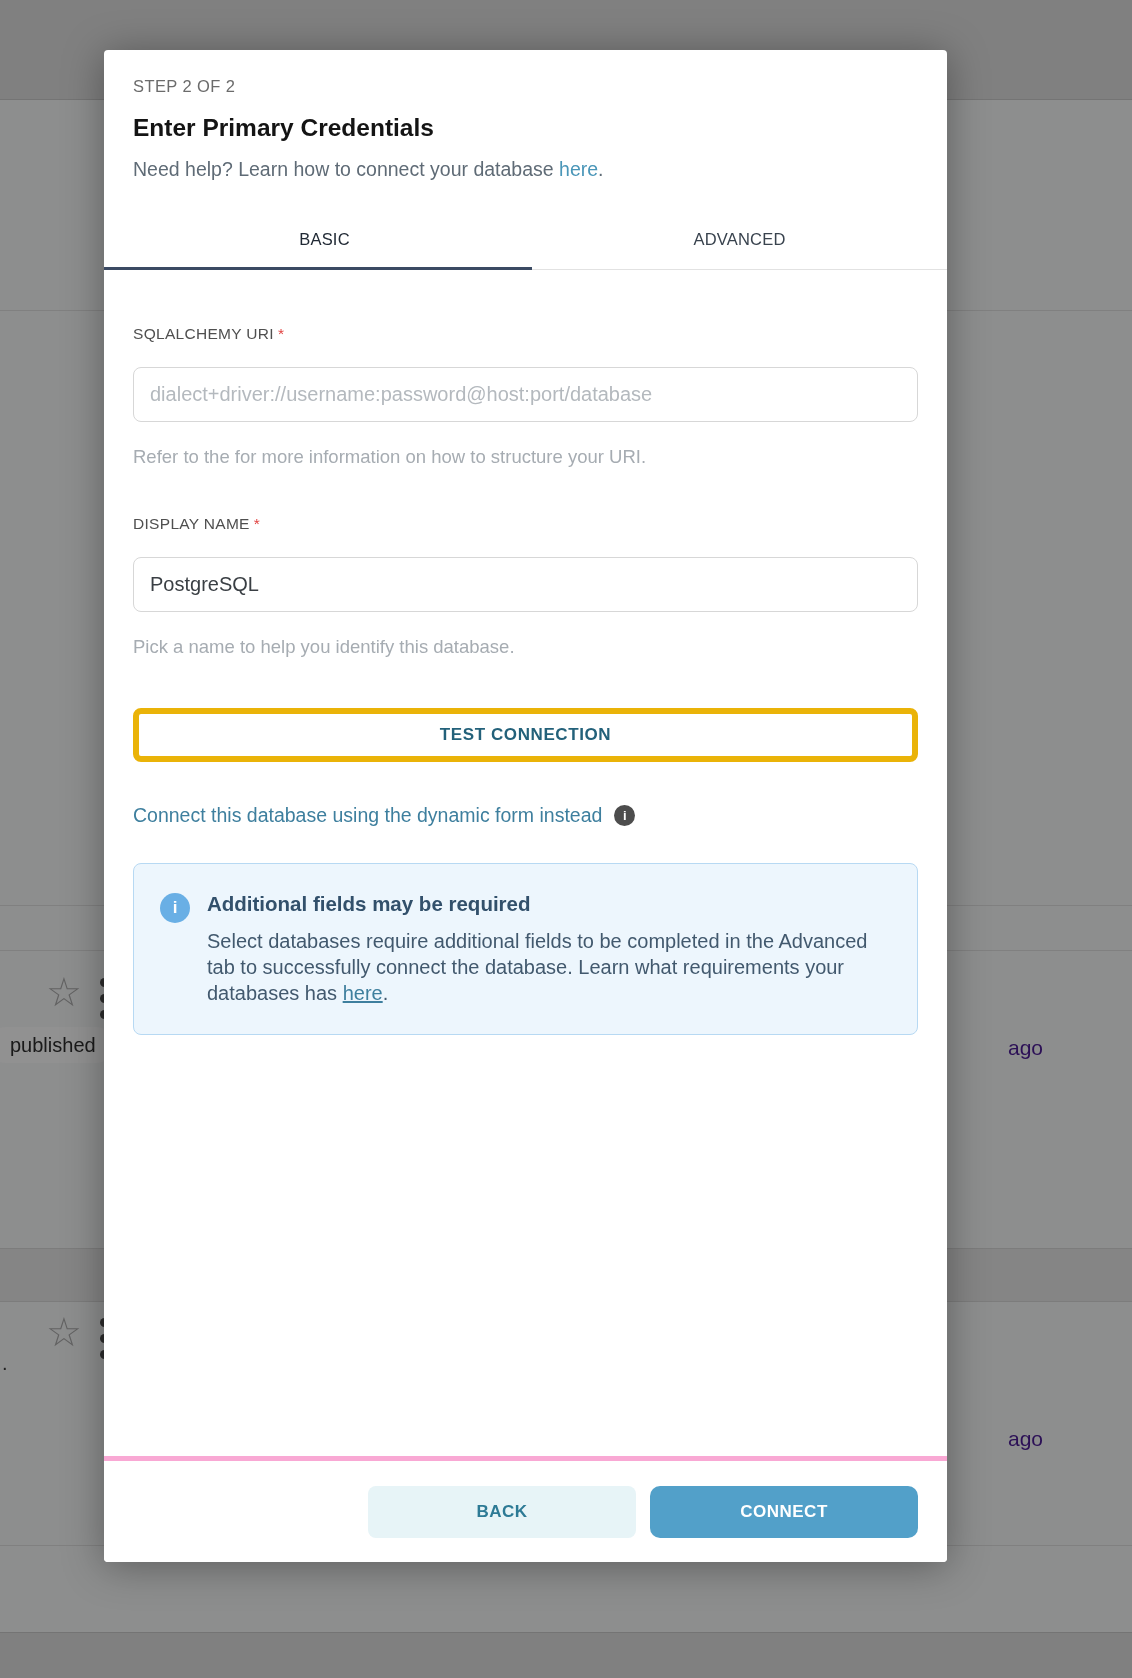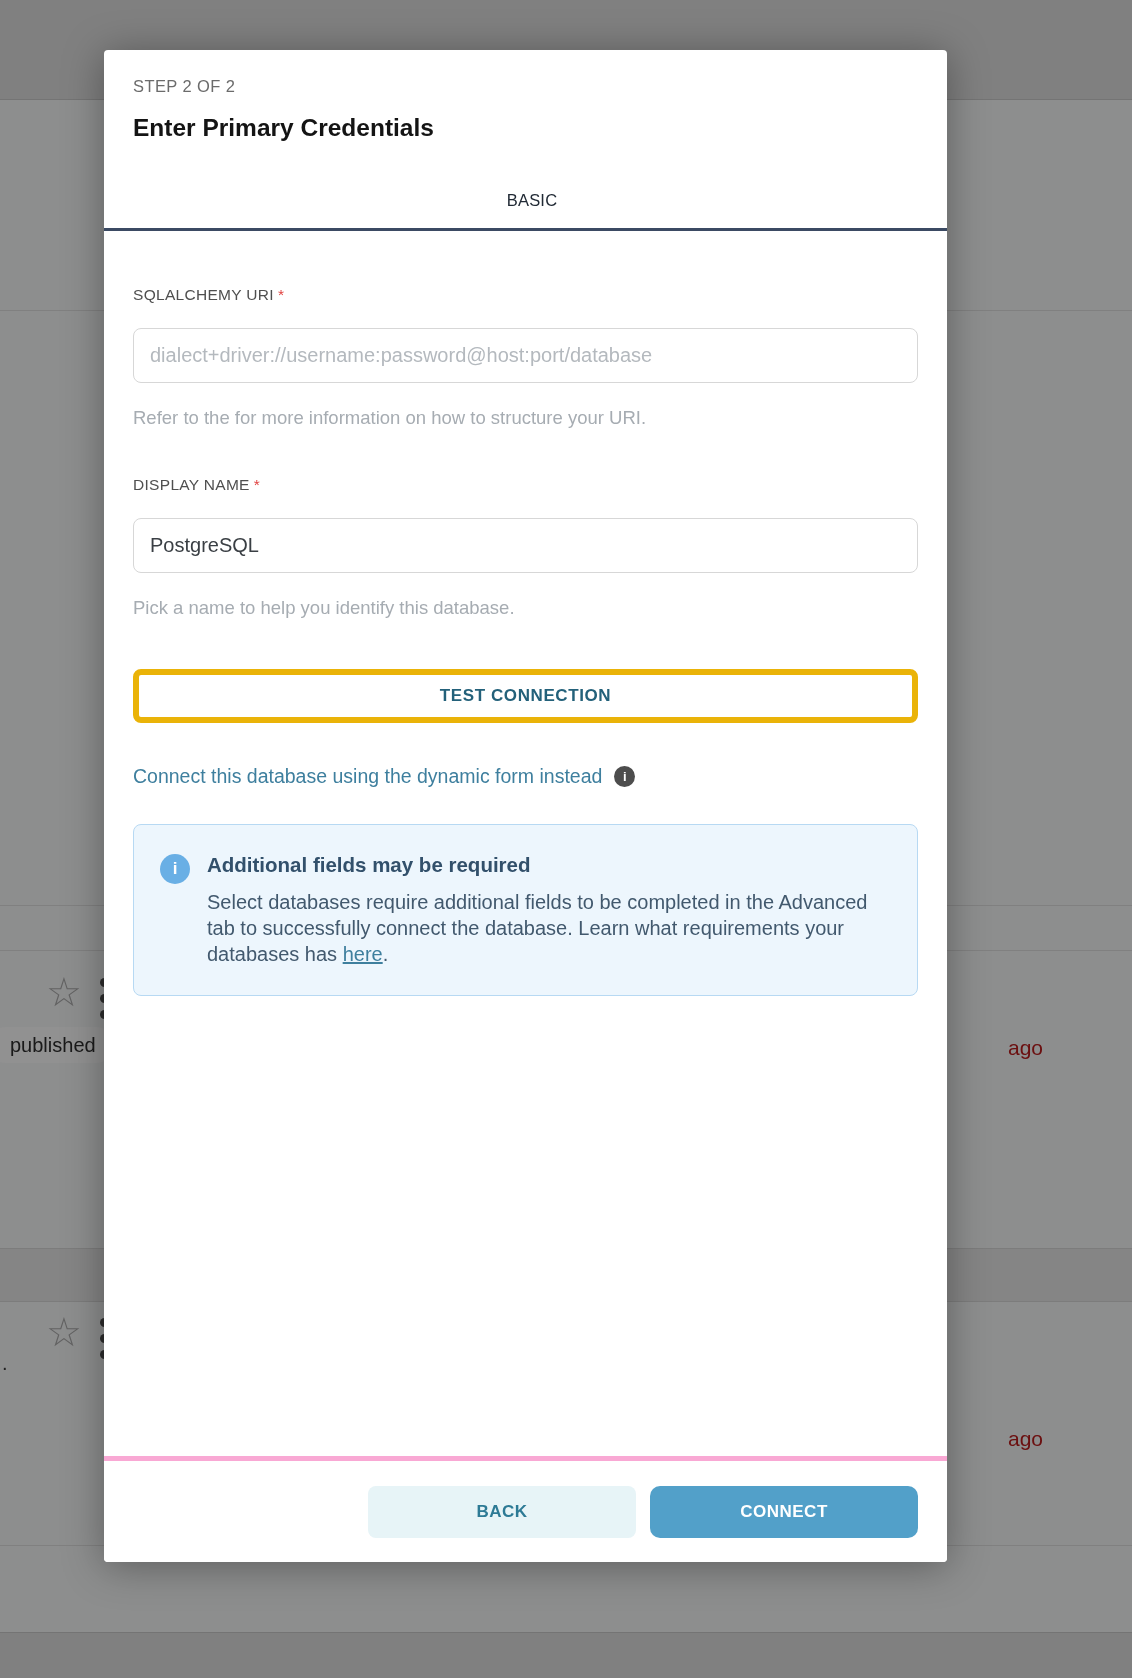--- a/index.html
+++ b/index.html
@@ -10,21 +10,21 @@
   
   .bg { position:absolute; inset:0; background:#f3f4f5; }
   .bg-topbar { position:absolute; left:0; top:0; width:100%; height:100px; background:#dcdcdc; border-bottom:1px solid #c9c9c9; }
   .bg-line { position:absolute; left:0; width:100%; height:1px; background:#dddddd; }
   .bg-band { position:absolute; left:0; width:100%; background:#e6e6e6; }
   .bg-star { position:absolute; font-size:40px; line-height:40px; color:#a9a9a9; }
   .bg-kebab { position:absolute; display:flex; flex-direction:column; gap:7px; }
   .bg-kebab span { width:9px; height:9px; border-radius:50%; background:#4e4e4e; }
   .bg-chip { position:absolute; height:36px; border-radius:18px; background:#fafafa; color:#2d2d2d;
              font-size:20px; display:flex; align-items:center; padding:0 18px 0 22px; }
-  .bg-ago { position:absolute; font-size:21px; color:#b91c1c; }
+  .bg-ago { position:absolute; font-size:21px; color:#4c1d95; }
   .bg-frag { position:absolute; font-size:20px; color:#3a3a3a; }
 
   .overlay { position:absolute; inset:0; background:rgba(0,0,0,0.42); }
 
   
   .modal { position:absolute; left:104px; top:50px; width:843px; height:1512px; background:#ffffff;
            border-radius:4px; box-shadow:0 4px 40px rgba(0,0,0,0.35); }
   .modal-header { height:87px; background:#f6f6f6; border-bottom:1px solid #e6e6e6;
                   border-radius:4px 4px 0 0; display:flex; align-items:center; padding:0 30px; }
   .modal-title { font-size:27px; font-weight:bold; color:#141414; }
@@ -113,24 +113,28 @@
     <div class="bg-ago" style="left:1008px;top:1427px">ago</div>
   </div>
 
   <div class="overlay"></div>
 
   <div class="modal">
 
     <div class="modal-body">
       <div class="step">STEP 2 OF 2</div>
       <h2 class="heading">Enter Primary Credentials</h2>
+      <p class="help"><span>Need help? Learn how to connect your database </span><a class="link">here</a><span>.</span></p>
 
       <div class="tabs">
         <div class="tab active">
             <span>BASIC</span>
+          </div>
+        <div class="tab">
+            <span>ADVANCED</span>
           </div>
       </div>
 
       <div class="form-group second">
         <div class="field-label"><span>SQLALCHEMY URI</span><span class="req">*</span></div>
         <input class="text-input" type="text" placeholder="dialect+driver://username:password@host:port/database" style="">
         <div class="helper">Refer to the for more information on how to structure your URI.</div>
       </div>
 
       <div class="form-group">

